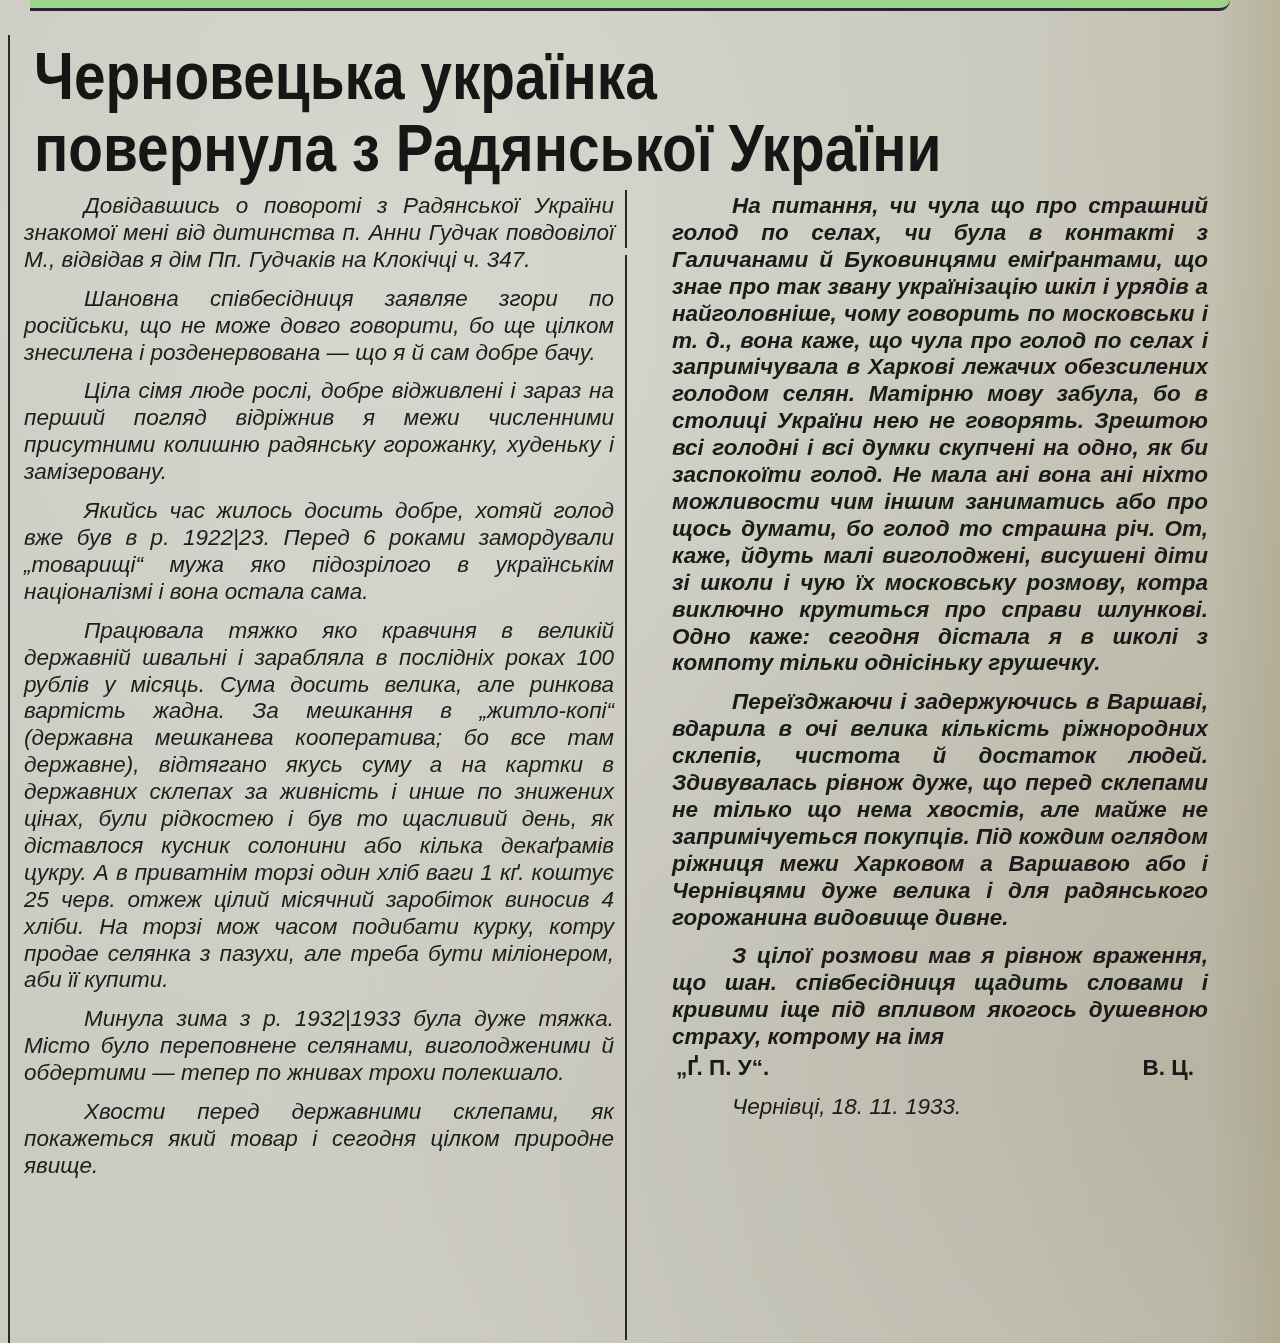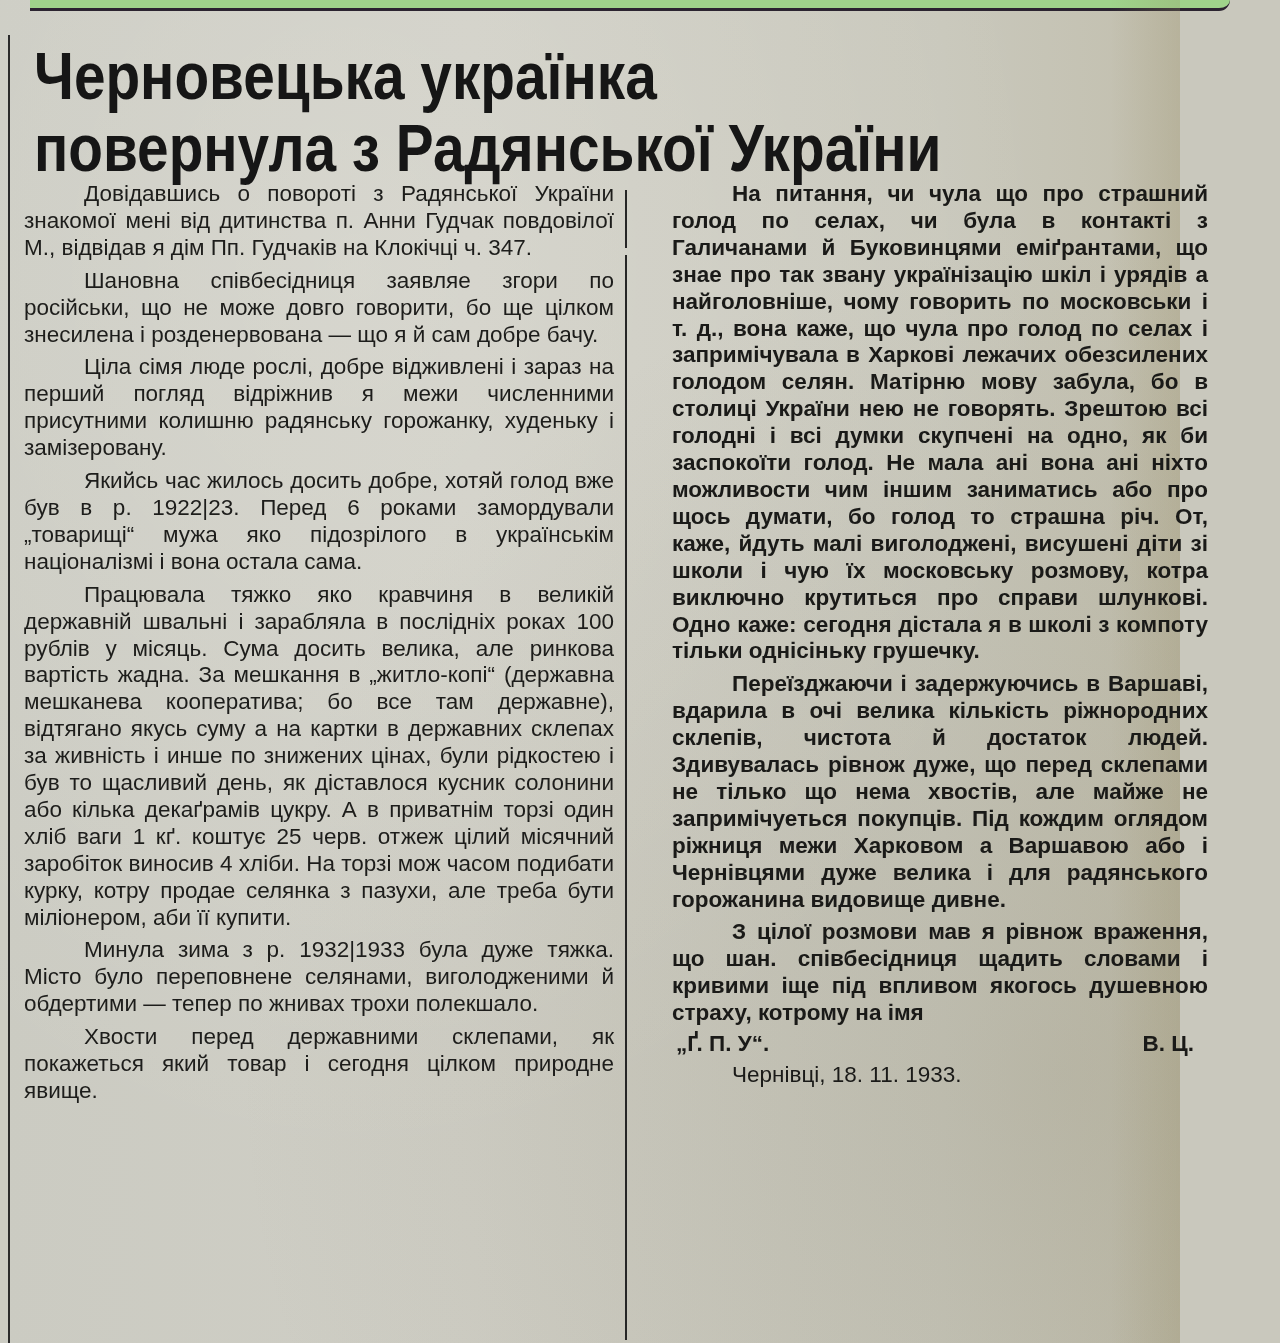--- a/index.html
+++ b/index.html
@@ -11,21 +11,21 @@
       height: 1343px;
       overflow: hidden;
       background: #c9c8bd;
       position: relative;
       font-family: "Liberation Sans", "DejaVu Sans", sans-serif;
       color: #1c1c1a;
     }
     .page {
       position: absolute;
       left: 0; top: 0;
-      width: 1180px; height: 1343px;
+      width: 1280px; height: 1343px;
       background:
         radial-gradient(ellipse at 30% 20%, rgba(255,255,250,0.18), rgba(0,0,0,0) 60%),
         radial-gradient(ellipse at 90% 80%, rgba(120,115,90,0.18), rgba(0,0,0,0) 55%),
         linear-gradient(90deg, #cbcbc2 0%, #cfcec5 40%, #c9c8bc 80%, #c2bfae 100%);
     }
     .top-rule {
       position: absolute;
       left: 30px; top: 0px;
       width: 1200px; height: 8px;
       border-bottom: 3px solid #2b2430;
@@ -65,23 +65,24 @@
       left: 24px;
       width: 590px;
     }
     .col-right {
       left: 672px;
       width: 536px;
       font-weight: bold;
       color: #1a1a18;
     }
     .col p {
-      margin: 0 0 6px 0;
+      margin: 12px 0 6px 0;
       text-indent: 60px;
       hyphens: manual;
+      font-style: italic;
     }
     .col-divider {
       position: absolute;
       left: 625px;
       width: 2px;
       background: #262626;
     }
     .signature-row {
       display: flex;
       justify-content: space-between;

